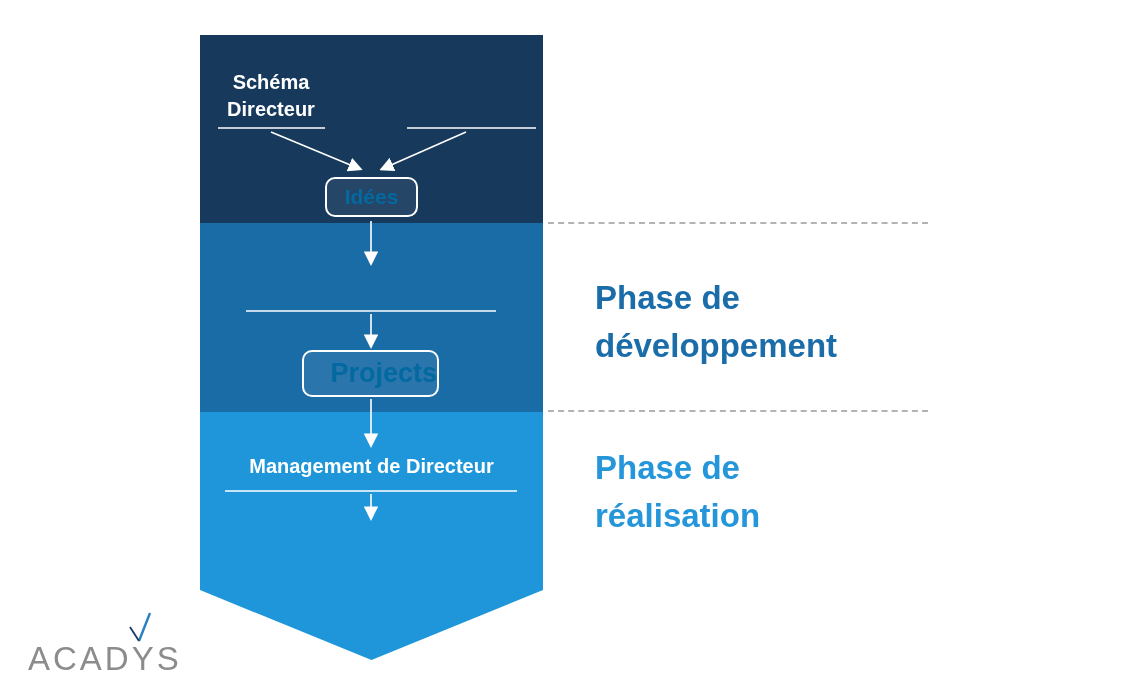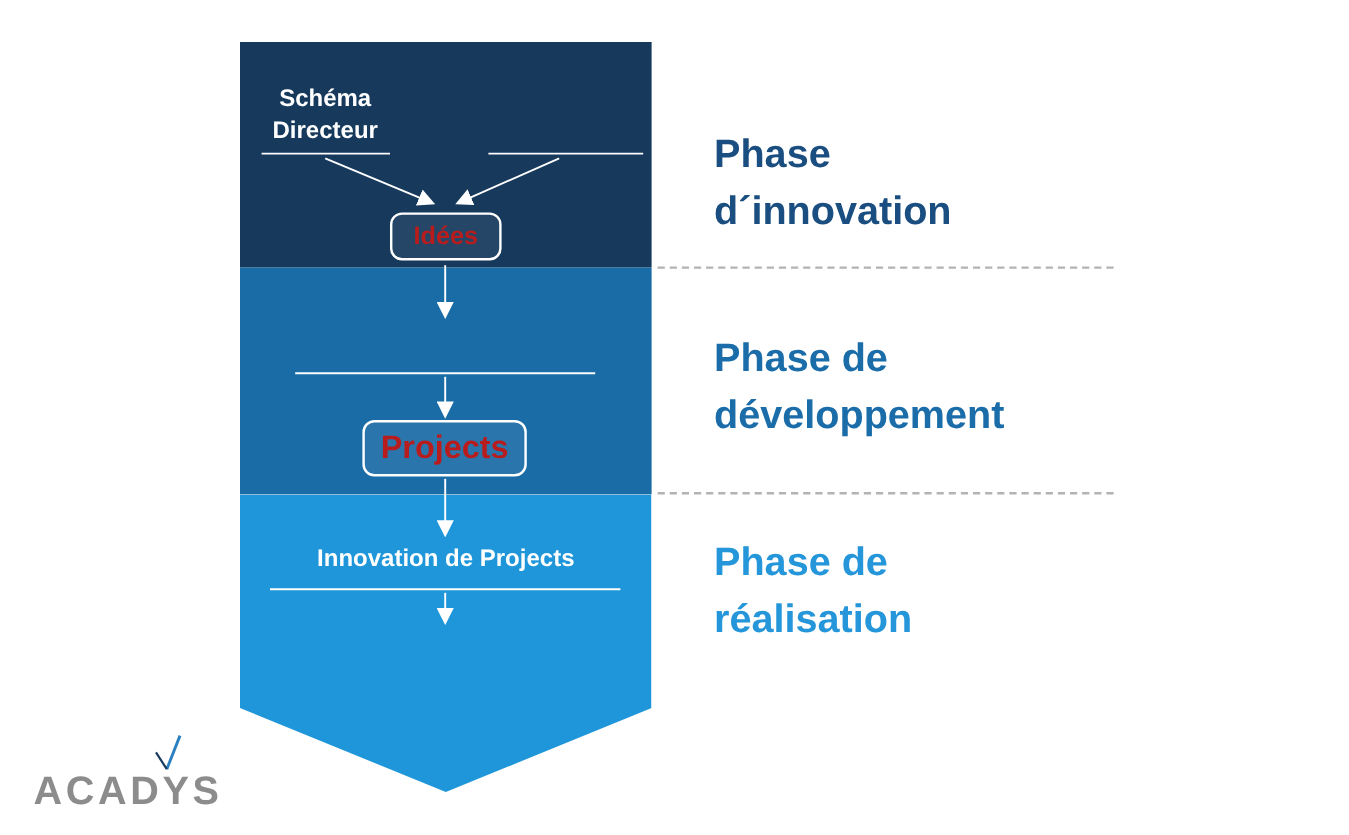--- a/index.html
+++ b/index.html
@@ -28,41 +28,41 @@
   .src-left  { left: 4px;   width: 134px; }
   .src-right { left: 204px; width: 136px; }
   .mid-label { left: 0; width: 100%; font-size: 20px; }
   .portfolio { top: 247px; }
   .mgmt      { top: 420px; }
 
   .fbox {
     position: absolute;
     border: 2.5px solid #ffffff;
     border-radius: 10px;
-    color: #b91c1c;
+    color: #0369a1;
     font-weight: 700;
     display: flex; align-items: center; justify-content: center;
     background: rgba(255,255,255,0.07);
   }
   .idees    { left: 125px; top: 142px; width: 93px;  height: 40px; font-size: 21px; }
-  .projects { left: 102px; top: 315px; width: 137px; height: 47px; font-size: 27px; }
+  .projects { left: 102px; top: 315px; width: 137px; height: 47px; font-size: 27px; justify-content: flex-end; }
   .solution { left: 59px;  top: 487px; width: 224px; height: 55px; font-size: 31px; letter-spacing: 1px; }
 
   
   .dash { position: absolute; left: 548px; width: 380px; height: 0; border-top: 2px dashed #b3b3b3; }
   .dash1 { top: 222px; }
   .dash2 { top: 410px; }
 
   .phase { position: absolute; left: 595px; font-weight: 700; font-size: 33px; line-height: 48px; white-space: pre-line; }
   .phase1 { top: 104px; color: #1b4e80; }
   .phase2 { top: 274px; color: #1a6da9; }
   .phase3 { top: 444px; color: #2496d9; }
 
   
-  .logo { position: absolute; left: 28px; top: 640px; font-size: 33px; letter-spacing: 3px; color: #8c8c8c; font-weight: 700; }
+  .logo { position: absolute; left: 28px; top: 640px; font-size: 33px; letter-spacing: 3px; color: #8c8c8c; font-weight: 400; }
   .logo-accent { position: absolute; left: 120px; top: 610px; }
 </style>
 </head>
 <body>
 
 <div class="canvas">
 
   <div class="funnel">
     <div class="sec sec1"></div>
     <div class="sec sec2"></div>
@@ -92,28 +92,26 @@
     <div class="flabel src src-left">Schéma
 Directeur</div>
     <div class="fbox idees">
       <span>Idées</span>
     </div>
 
     <div class="fbox projects">
       <span>Projects</span>
     </div>
 
-    <div class="flabel mid-label mgmt">Innovation de Projects</div>
+    <div class="flabel mid-label mgmt">Management de Directeur</div>
   </div>
 
   <div class="dash dash1"></div>
   <div class="dash dash2"></div>
 
-  <div class="phase phase1">Phase
-d´innovation</div>
   <div class="phase phase2">Phase de
 développement</div>
   <div class="phase phase3">Phase de
 réalisation</div>
 
   <div class="logo">ACADYS</div>
   <svg class="logo-accent" width="42" height="36" viewBox="0 0 42 36">
     <line x1="30" y1="3" x2="19" y2="31" stroke="#2a7fc1" stroke-width="2.4"></line>
     <line x1="10" y1="17" x2="19" y2="31" stroke="#16395c" stroke-width="1.8"></line>
   </svg>

